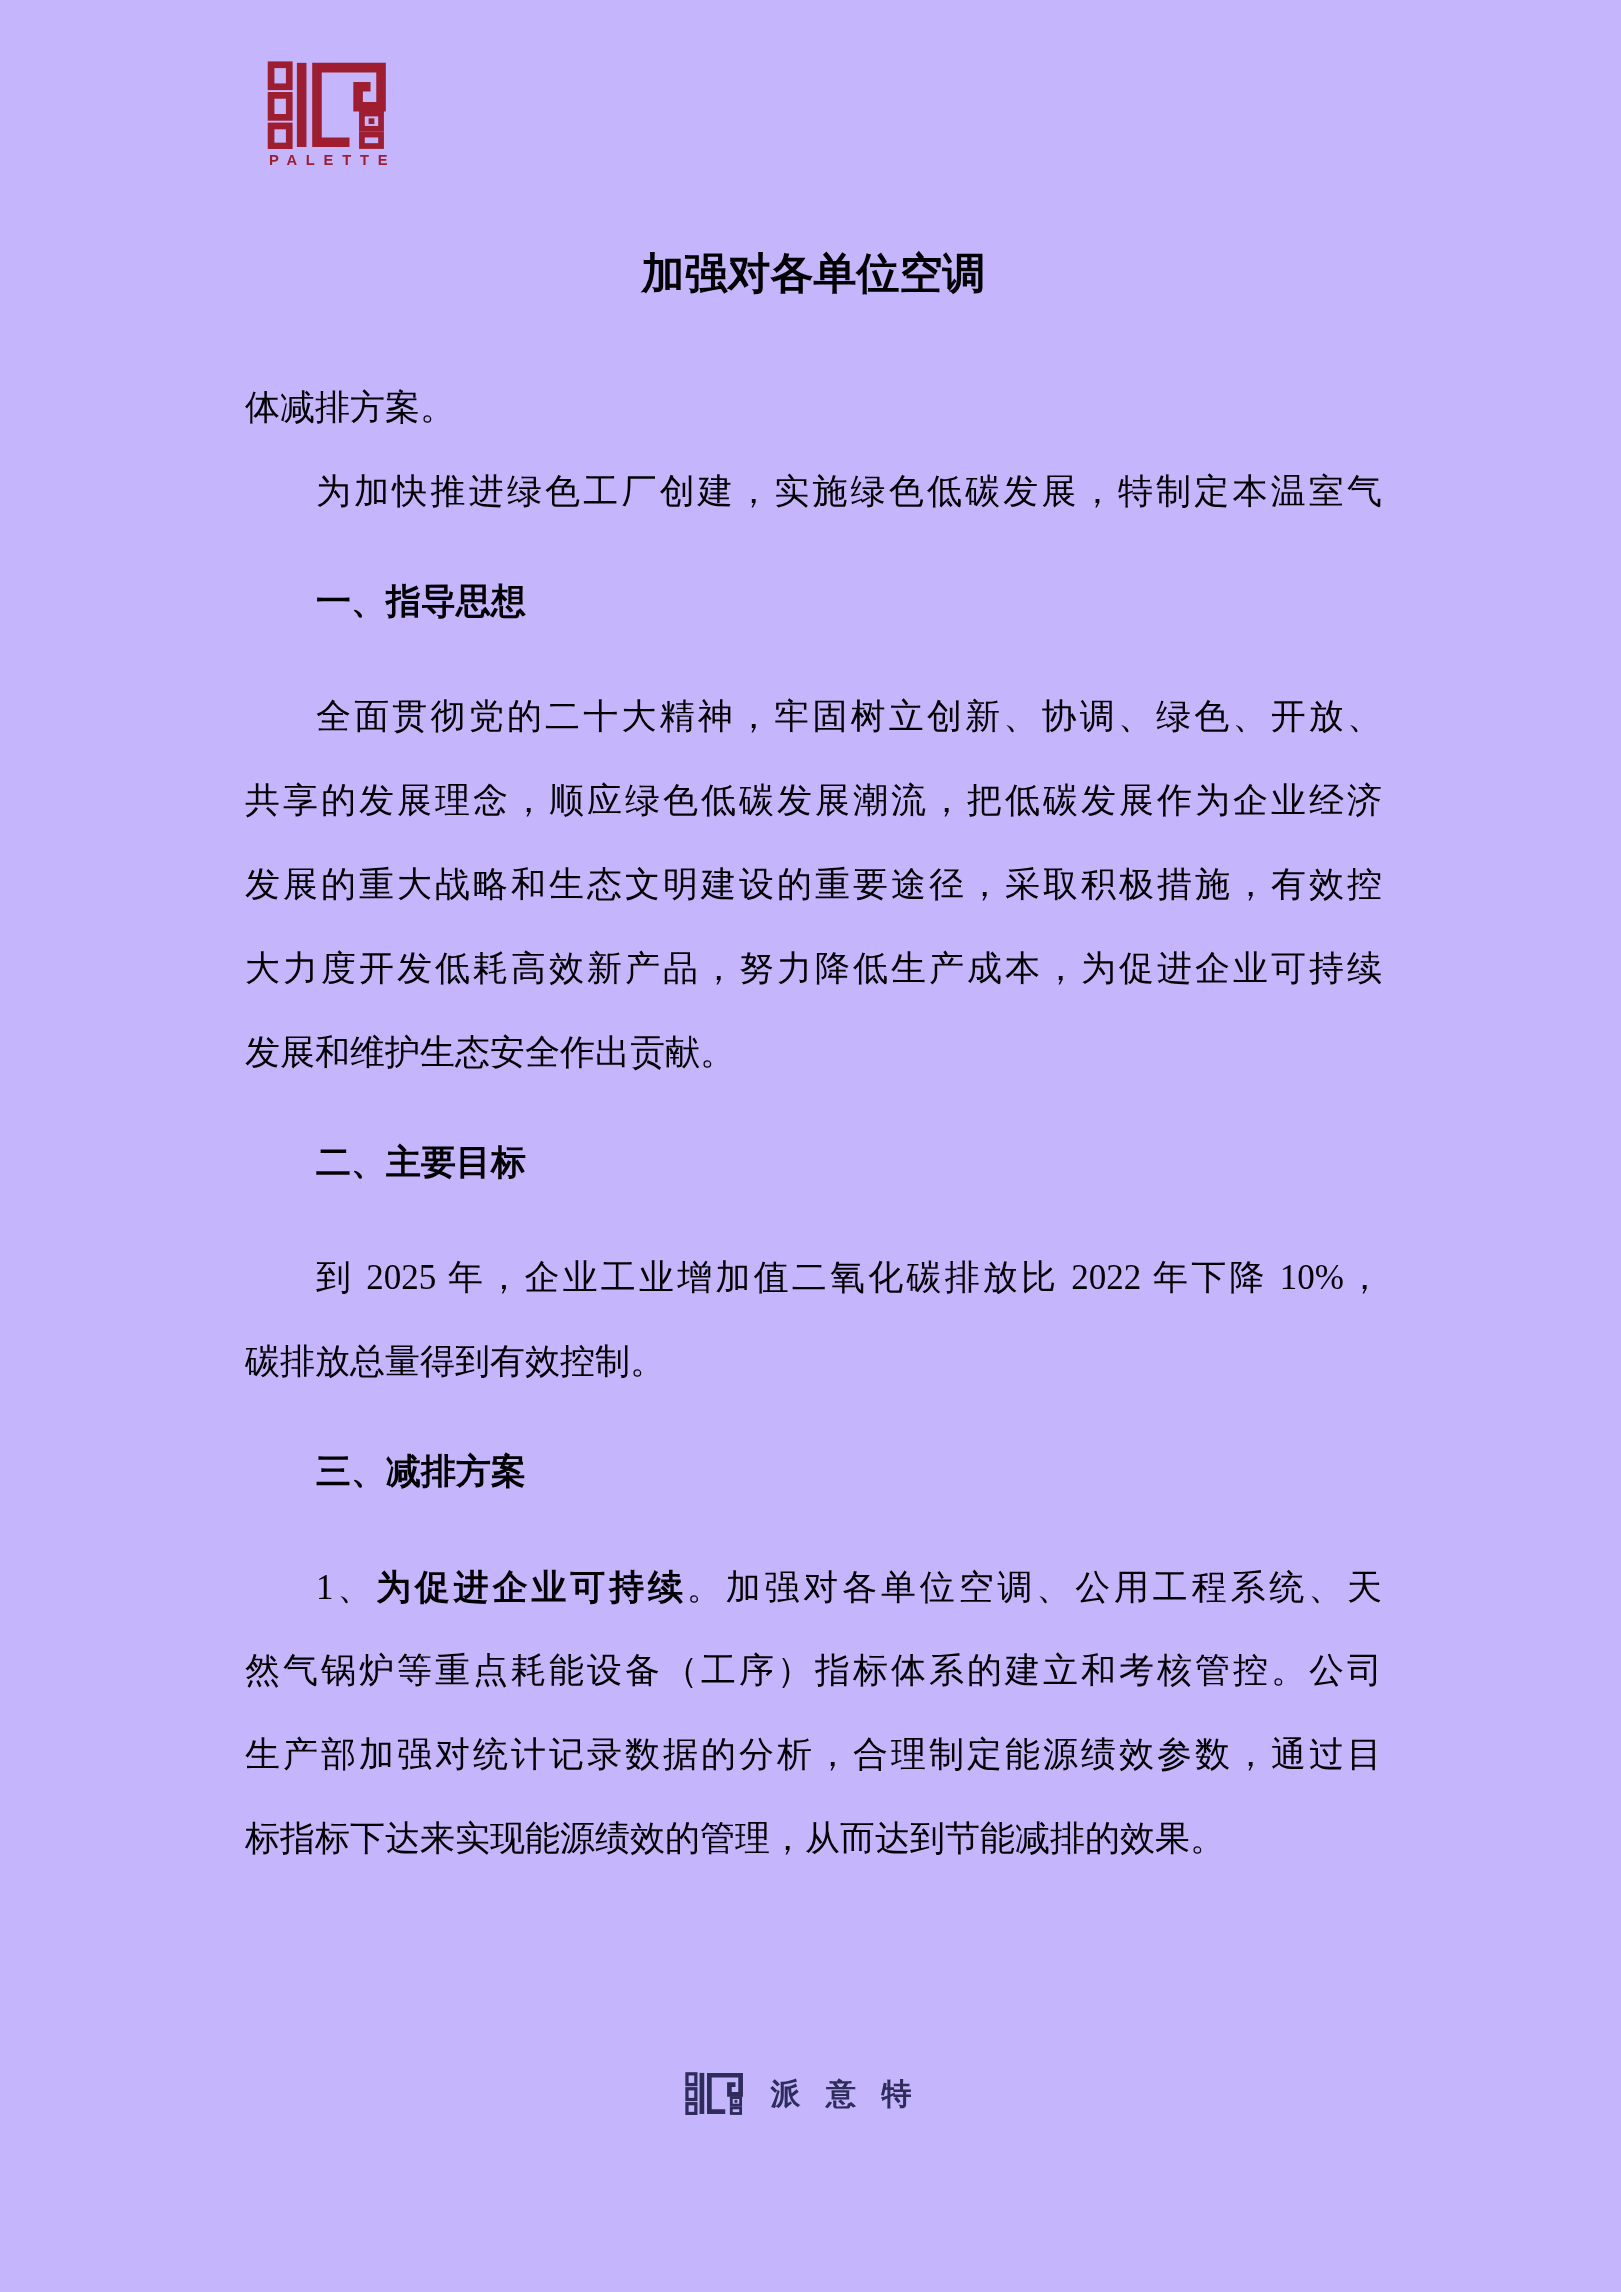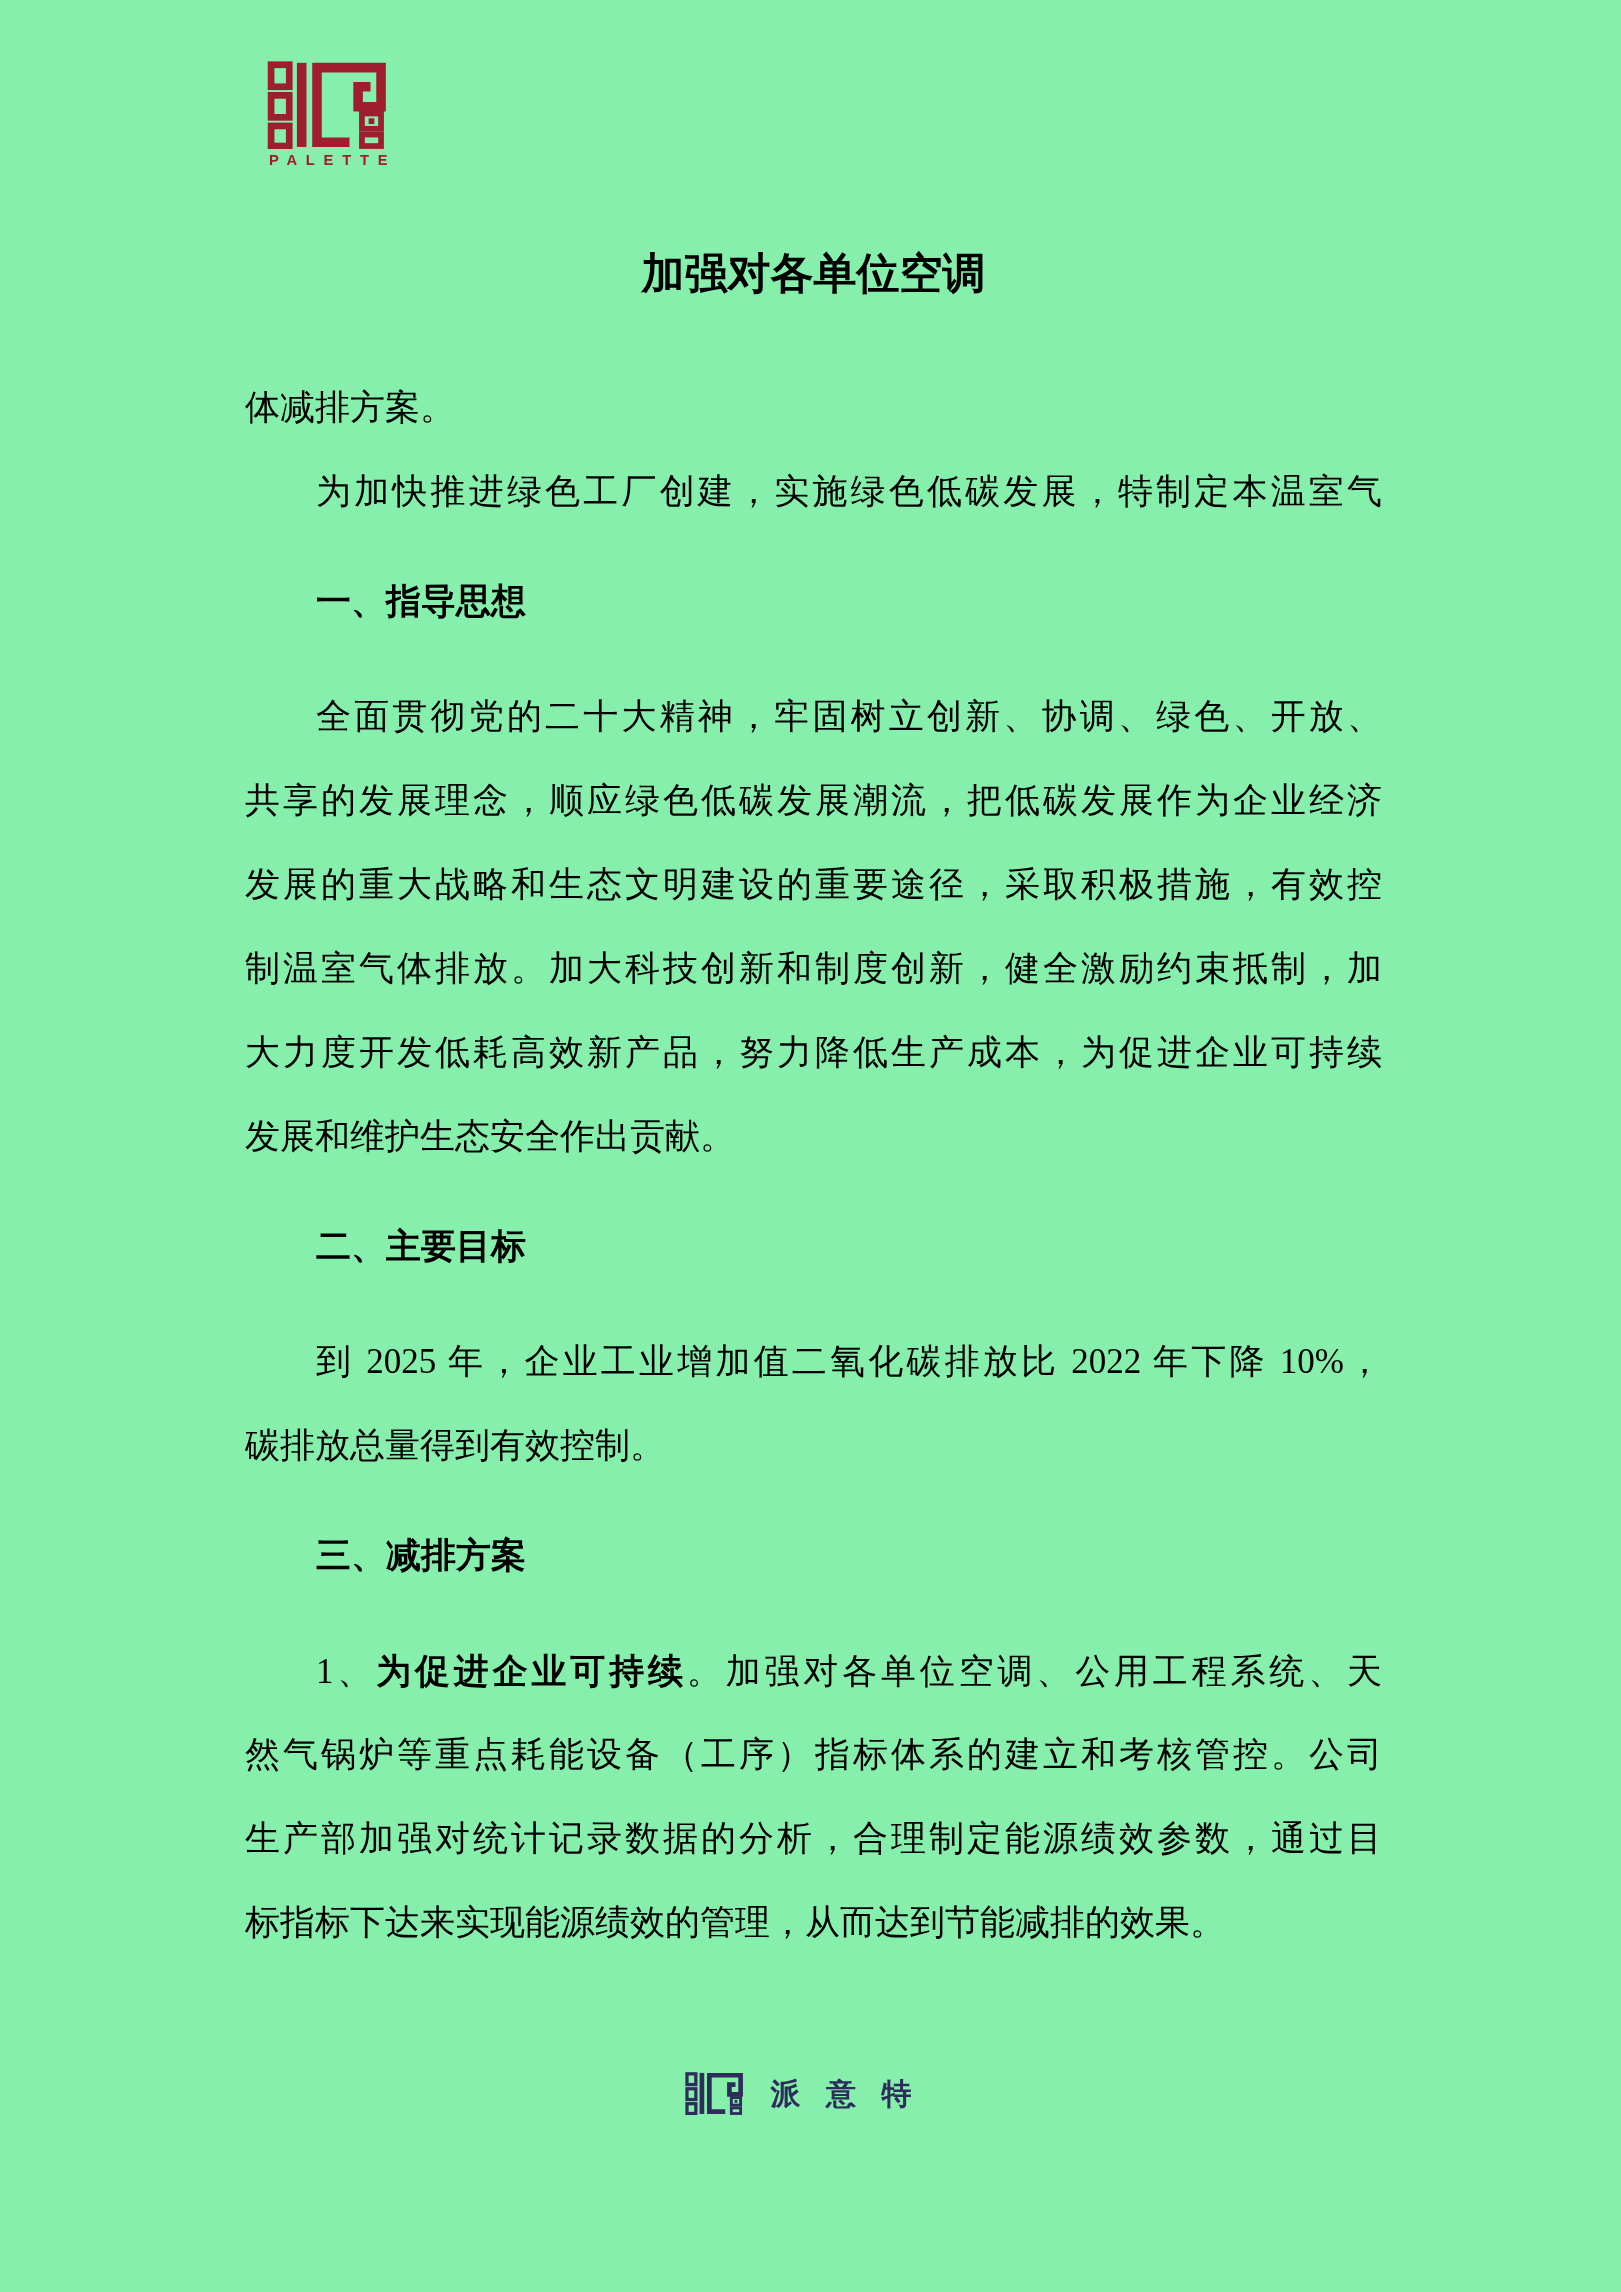--- a/index.html
+++ b/index.html
@@ -5,21 +5,21 @@
   html, body {
     margin: 0;
     padding: 0;
     background: #e8e8e8;
   }
   .page {
     position: relative;
     width: 1621px;
     height: 2293px;
     margin: 0 auto;
-    background: #86efac;
+    background: #c4b5fd;
     overflow: hidden;
     font-family: "Liberation Serif", "DejaVu Serif", serif;
     color: #000000;
   }
 
   
   .header-logo {
     position: absolute;
     left: 265px;
     top: 57px;
@@ -132,21 +132,20 @@
     <div>
         <div class="paragraph first">
           <div class="line"><span>体减排方案。</span></div>
           <div class="line indent just"><span>为加快推进绿色工厂创建，实施绿色低碳发展，特制定本温室气</span></div>
         </div>
         <div class="heading">一、指导思想</div>
         <div class="paragraph">
           <div class="line indent just"><span>全面贯彻党的二十大精神，牢固树立创新、协调、绿色、开放、</span></div>
           <div class="line just"><span>共享的发展理念，顺应绿色低碳发展潮流，把低碳发展作为企业经济</span></div>
           <div class="line just"><span>发展的重大战略和生态文明建设的重要途径，采取积极措施，有效控</span></div>
-          <div class="line just"><span>制温室气体排放。加大科技创新和制度创新，健全激励约束抵制，加</span></div>
           <div class="line just"><span>大力度开发低耗高效新产品，努力降低生产成本，为促进企业可持续</span></div>
           <div class="line"><span>发展和维护生态安全作出贡献。</span></div>
         </div>
         <div class="heading">二、主要目标</div>
         <div class="paragraph">
           <div class="line indent just"><span>到 2025 年，企业工业增加值二氧化碳排放比 2022 年下降 10%，</span></div>
           <div class="line"><span>碳排放总量得到有效控制。</span></div>
         </div>
         <div class="heading">三、减排方案</div>
         <div class="paragraph">

